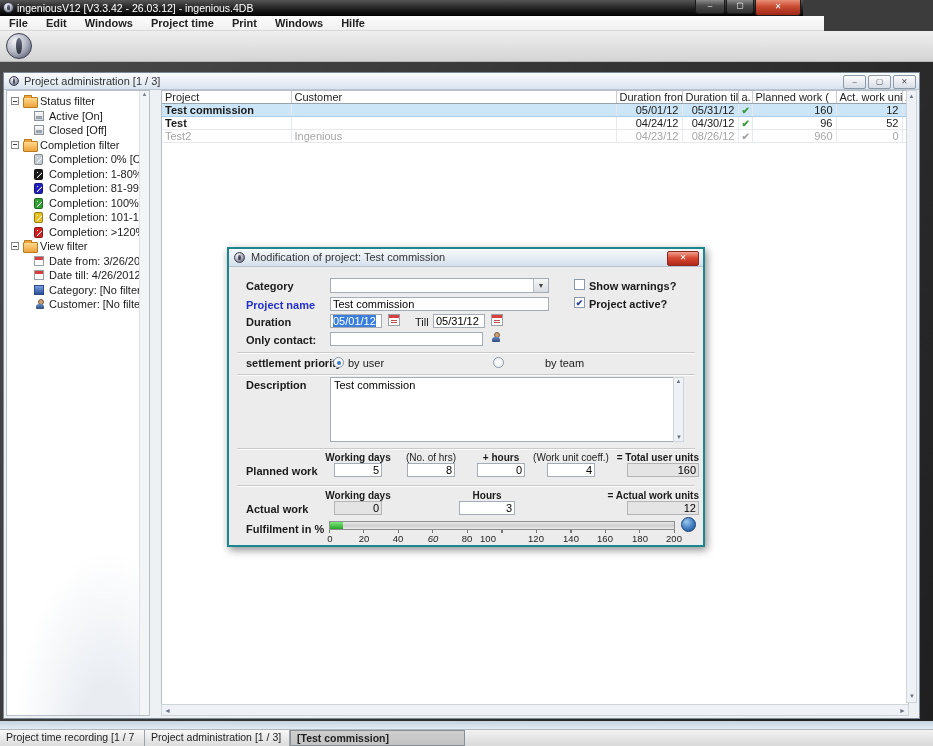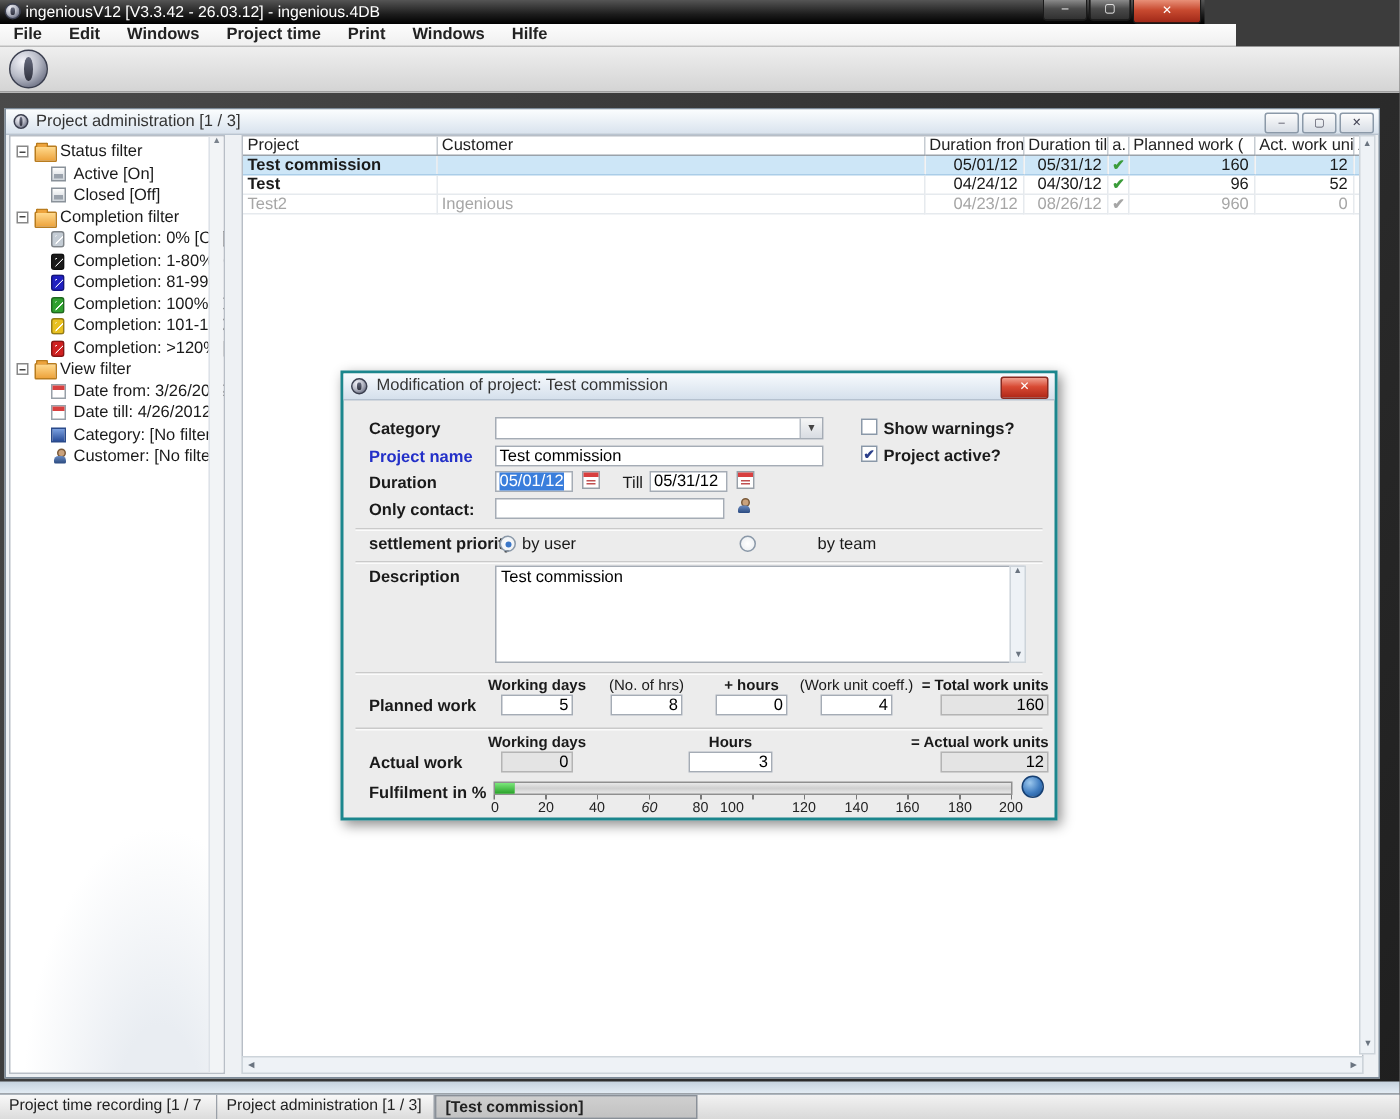--- a/index.html
+++ b/index.html
@@ -336,21 +336,21 @@
     <div>▲</div>
     <div class="abs" style="bottom:1px;left:2px;">▼</div>
   </div>
 
   <div class="sep" style="top:199px;"></div>
 
   <div class="colhead b" style="left:129px;top:203px;">Working days</div>
   <div class="colhead" style="left:202px;top:203px;">(No. of hrs)</div>
   <div class="colhead b" style="left:272px;top:203px;">+ hours</div>
   <div class="colhead" style="left:342px;top:203px;">(Work unit coeff.)</div>
-  <div class="colhead b rr" style="left:360px;top:203px;width:110px;">= Total work units</div>
+  <div class="colhead b rr" style="left:360px;top:203px;width:110px;">= Total user units</div>
   <div class="lbl" style="left:17px;top:216px;">Planned work</div>
   <input class="fld num" style="left: 105px; top: 214px; width: 48px;" value="5">
   <input class="fld num" style="left: 178px; top: 214px; width: 48px;" value="8">
   <input class="fld num" style="left: 248px; top: 214px; width: 48px;" value="0">
   <input class="fld num" style="left: 318px; top: 214px; width: 48px;" value="4">
   <input class="fld ro" style="left: 398px; top: 214px; width: 72px;" readonly="" value="160">
 
   <div class="sep" style="top:236px;"></div>
 
   <div class="colhead b" style="left:129px;top:241px;">Working days</div>

